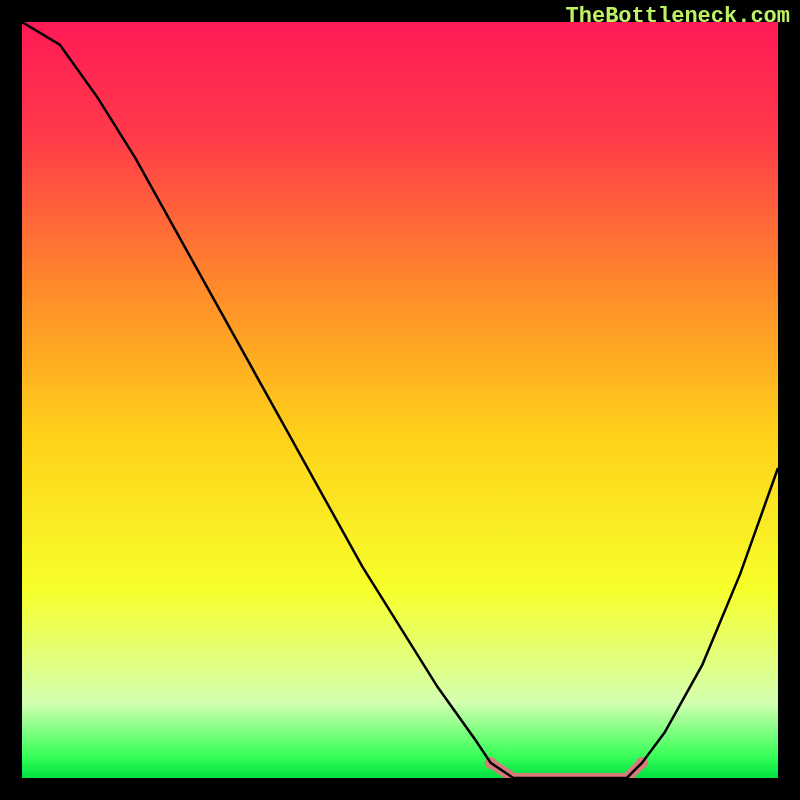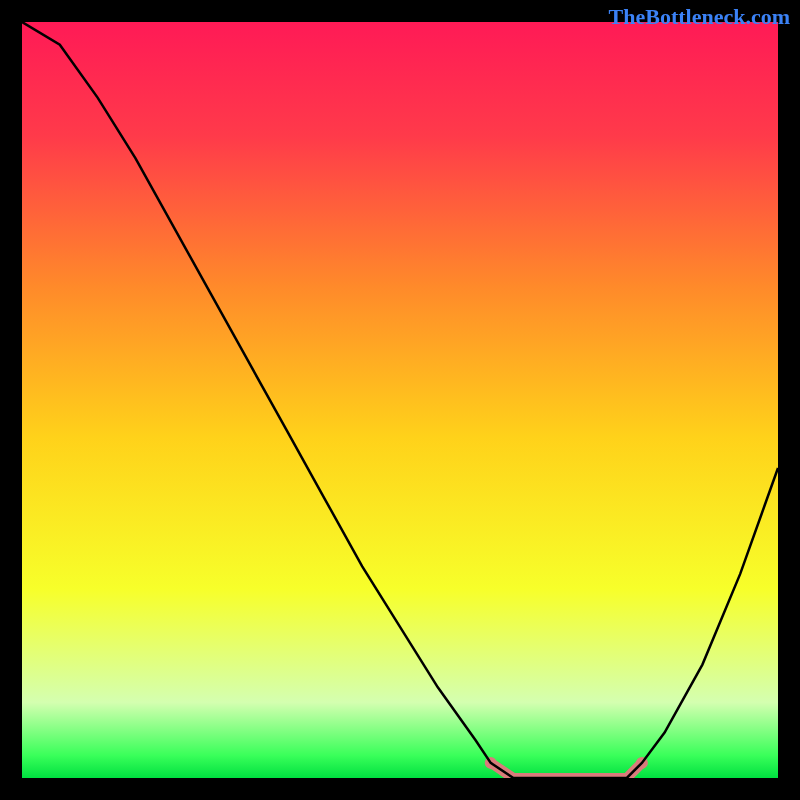--- a/index.html
+++ b/index.html
@@ -1,17 +1,17 @@
 <!DOCTYPE html>
 <html><head>
 <meta charset="utf-8">
 <style>
   * { margin: 0; padding: 0; box-sizing: border-box; }
   body { width: 800px; height: 800px; background: #000; position: relative; overflow: hidden; }
-  .watermark { position: absolute; top: 4px; right: 10px; color: #3b82f6; font-family: Liberation Serif, serif; font-size: 22px; font-weight: bold; z-index: 10; }
+  .watermark { position: absolute; top: 4px; right: 10px; color: #bef264; font-family: Liberation Mono, monospace; font-size: 22px; font-weight: bold; z-index: 10; }
   .black-border { position: absolute; background: #000; z-index: 2; }
   .border-left { left: 0; top: 0; width: 22px; height: 800px; }
   .border-right { right: 0; top: 0; width: 22px; height: 800px; }
   .border-bottom { left: 0; bottom: 0; width: 800px; height: 22px; }
   .border-top { left: 0; top: 0; width: 800px; height: 22px; }
   .plot { position: absolute; left: 22px; top: 22px; width: 756px; height: 756px; z-index: 1; }
   .curve-svg { position: absolute; left: 22px; top: 22px; width: 756px; height: 756px; z-index: 3; pointer-events: none; }
   .highlight { fill: none; stroke: #d97b7b; stroke-width: 10; stroke-linecap: round; }
   .curve { fill: none; stroke: #000; stroke-width: 2.5; }
   .dot { fill: #d97b7b; }

